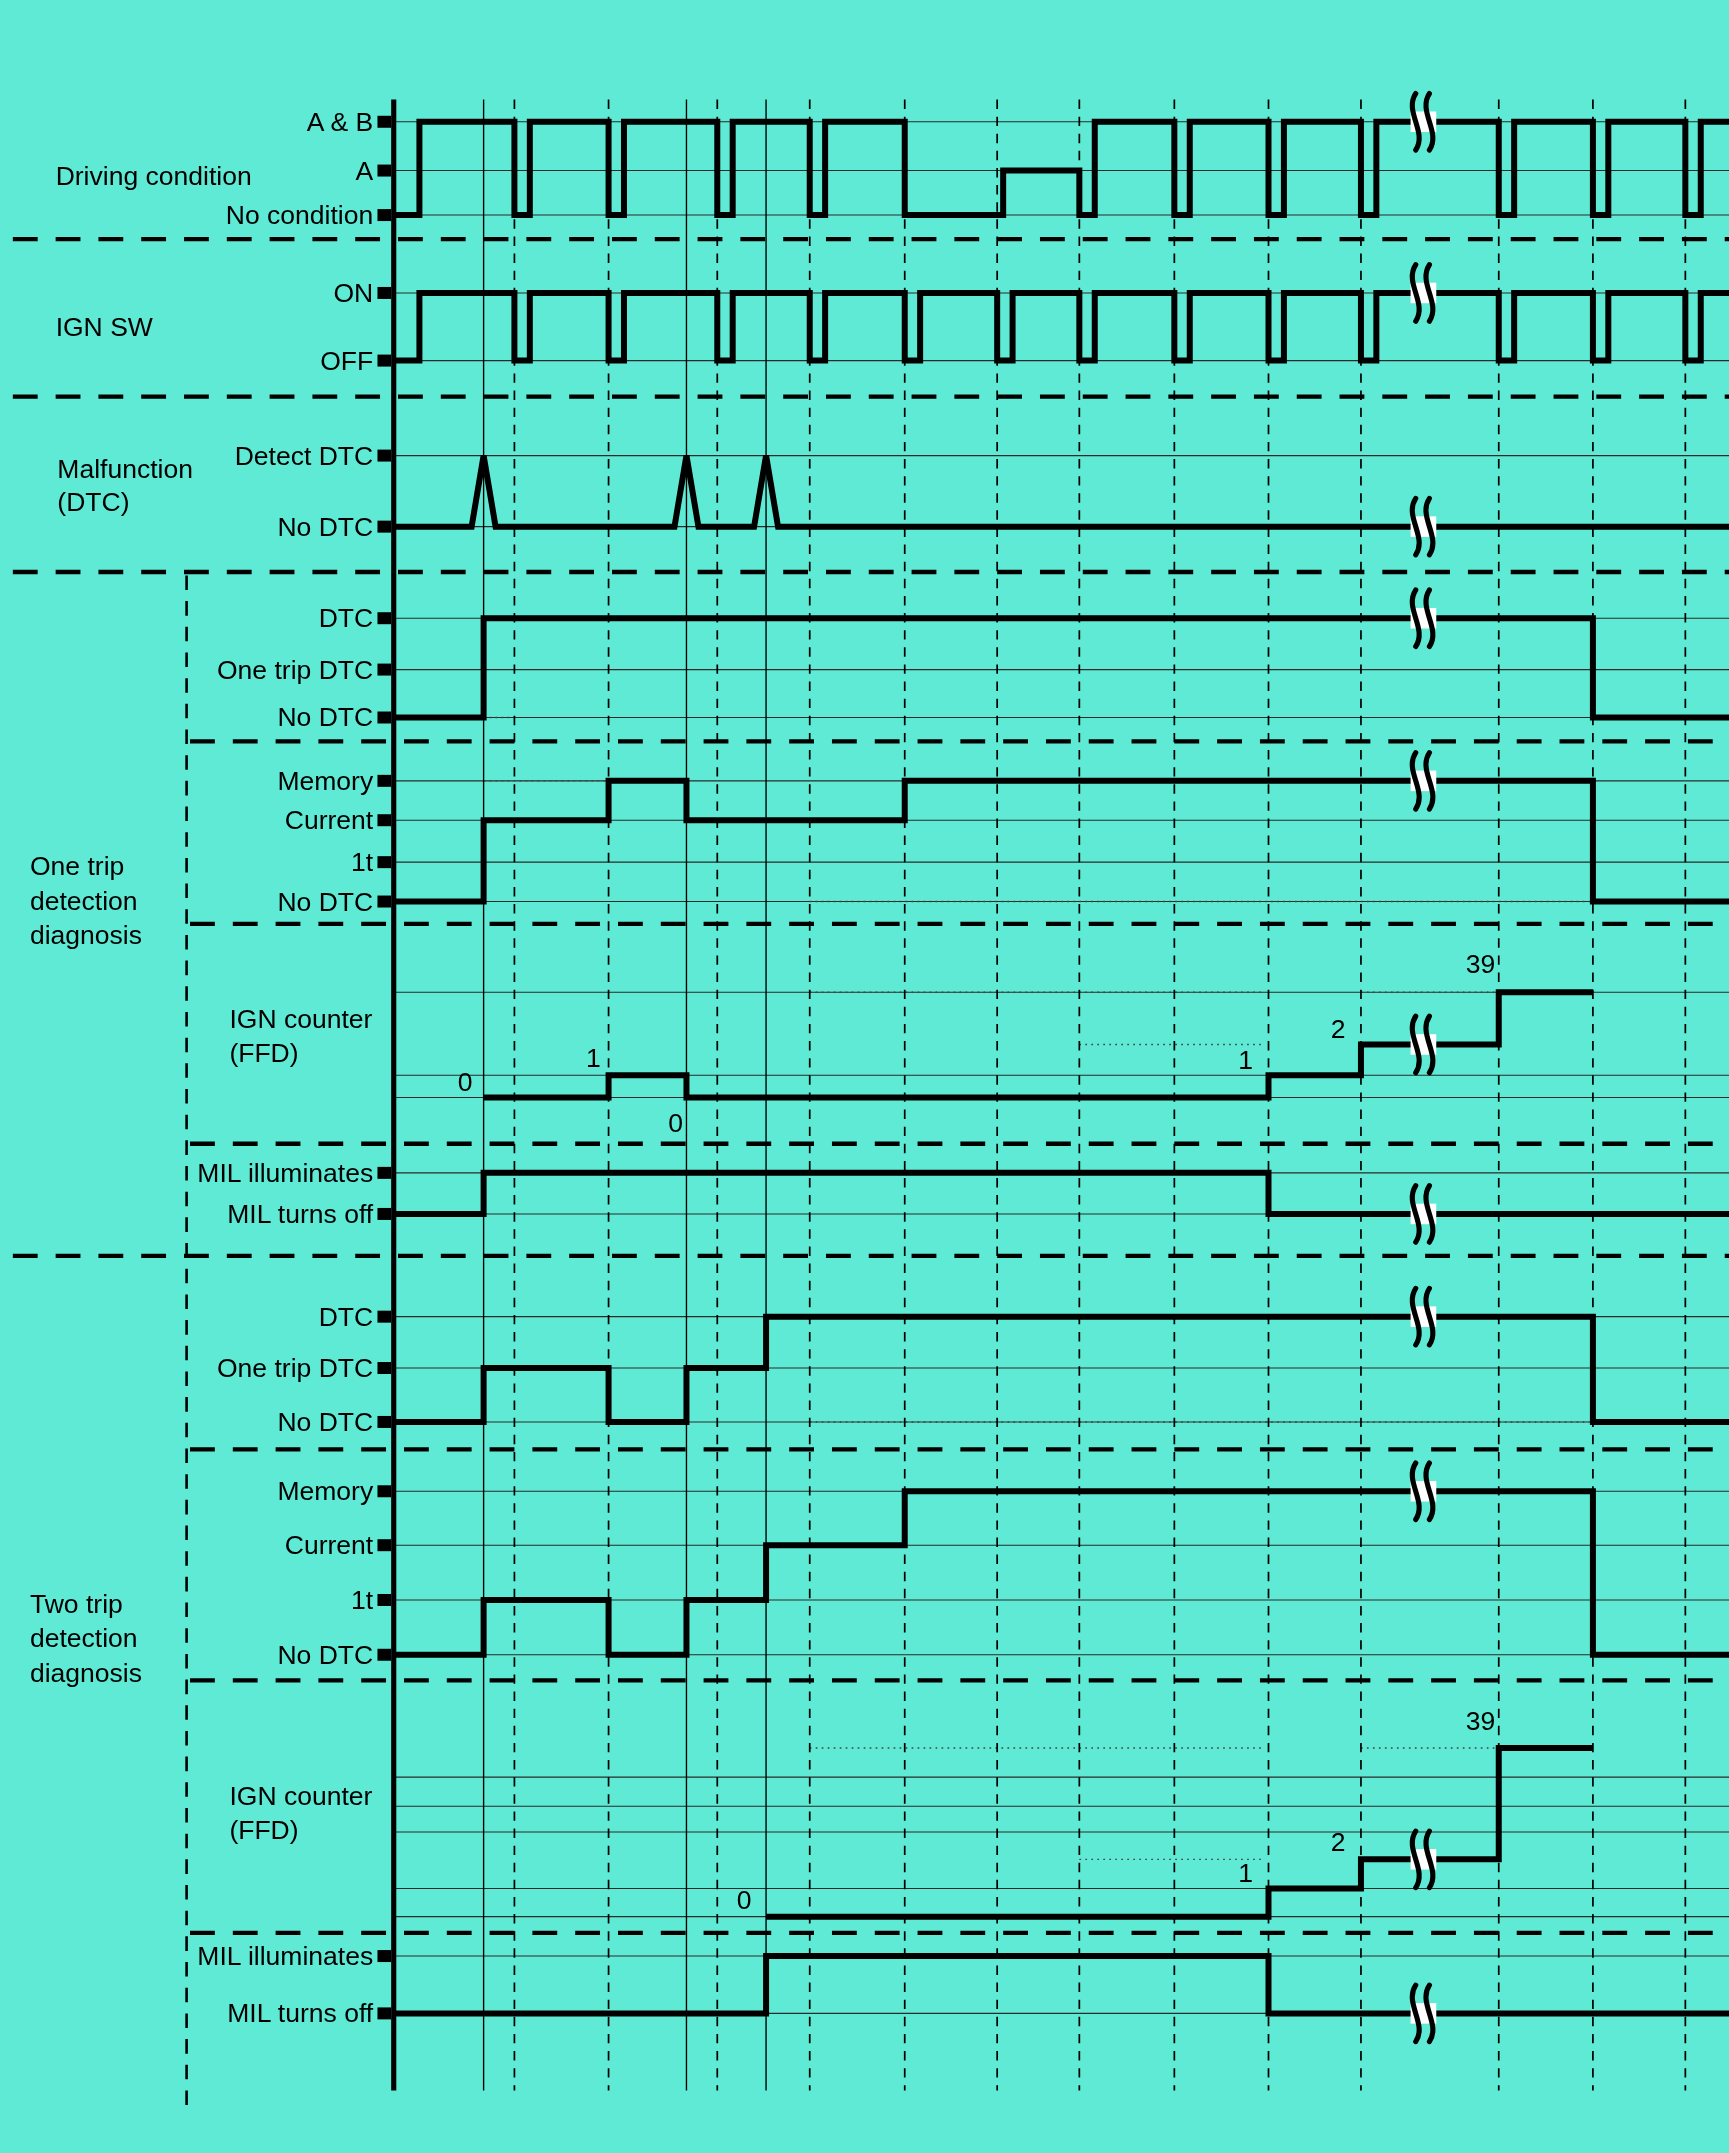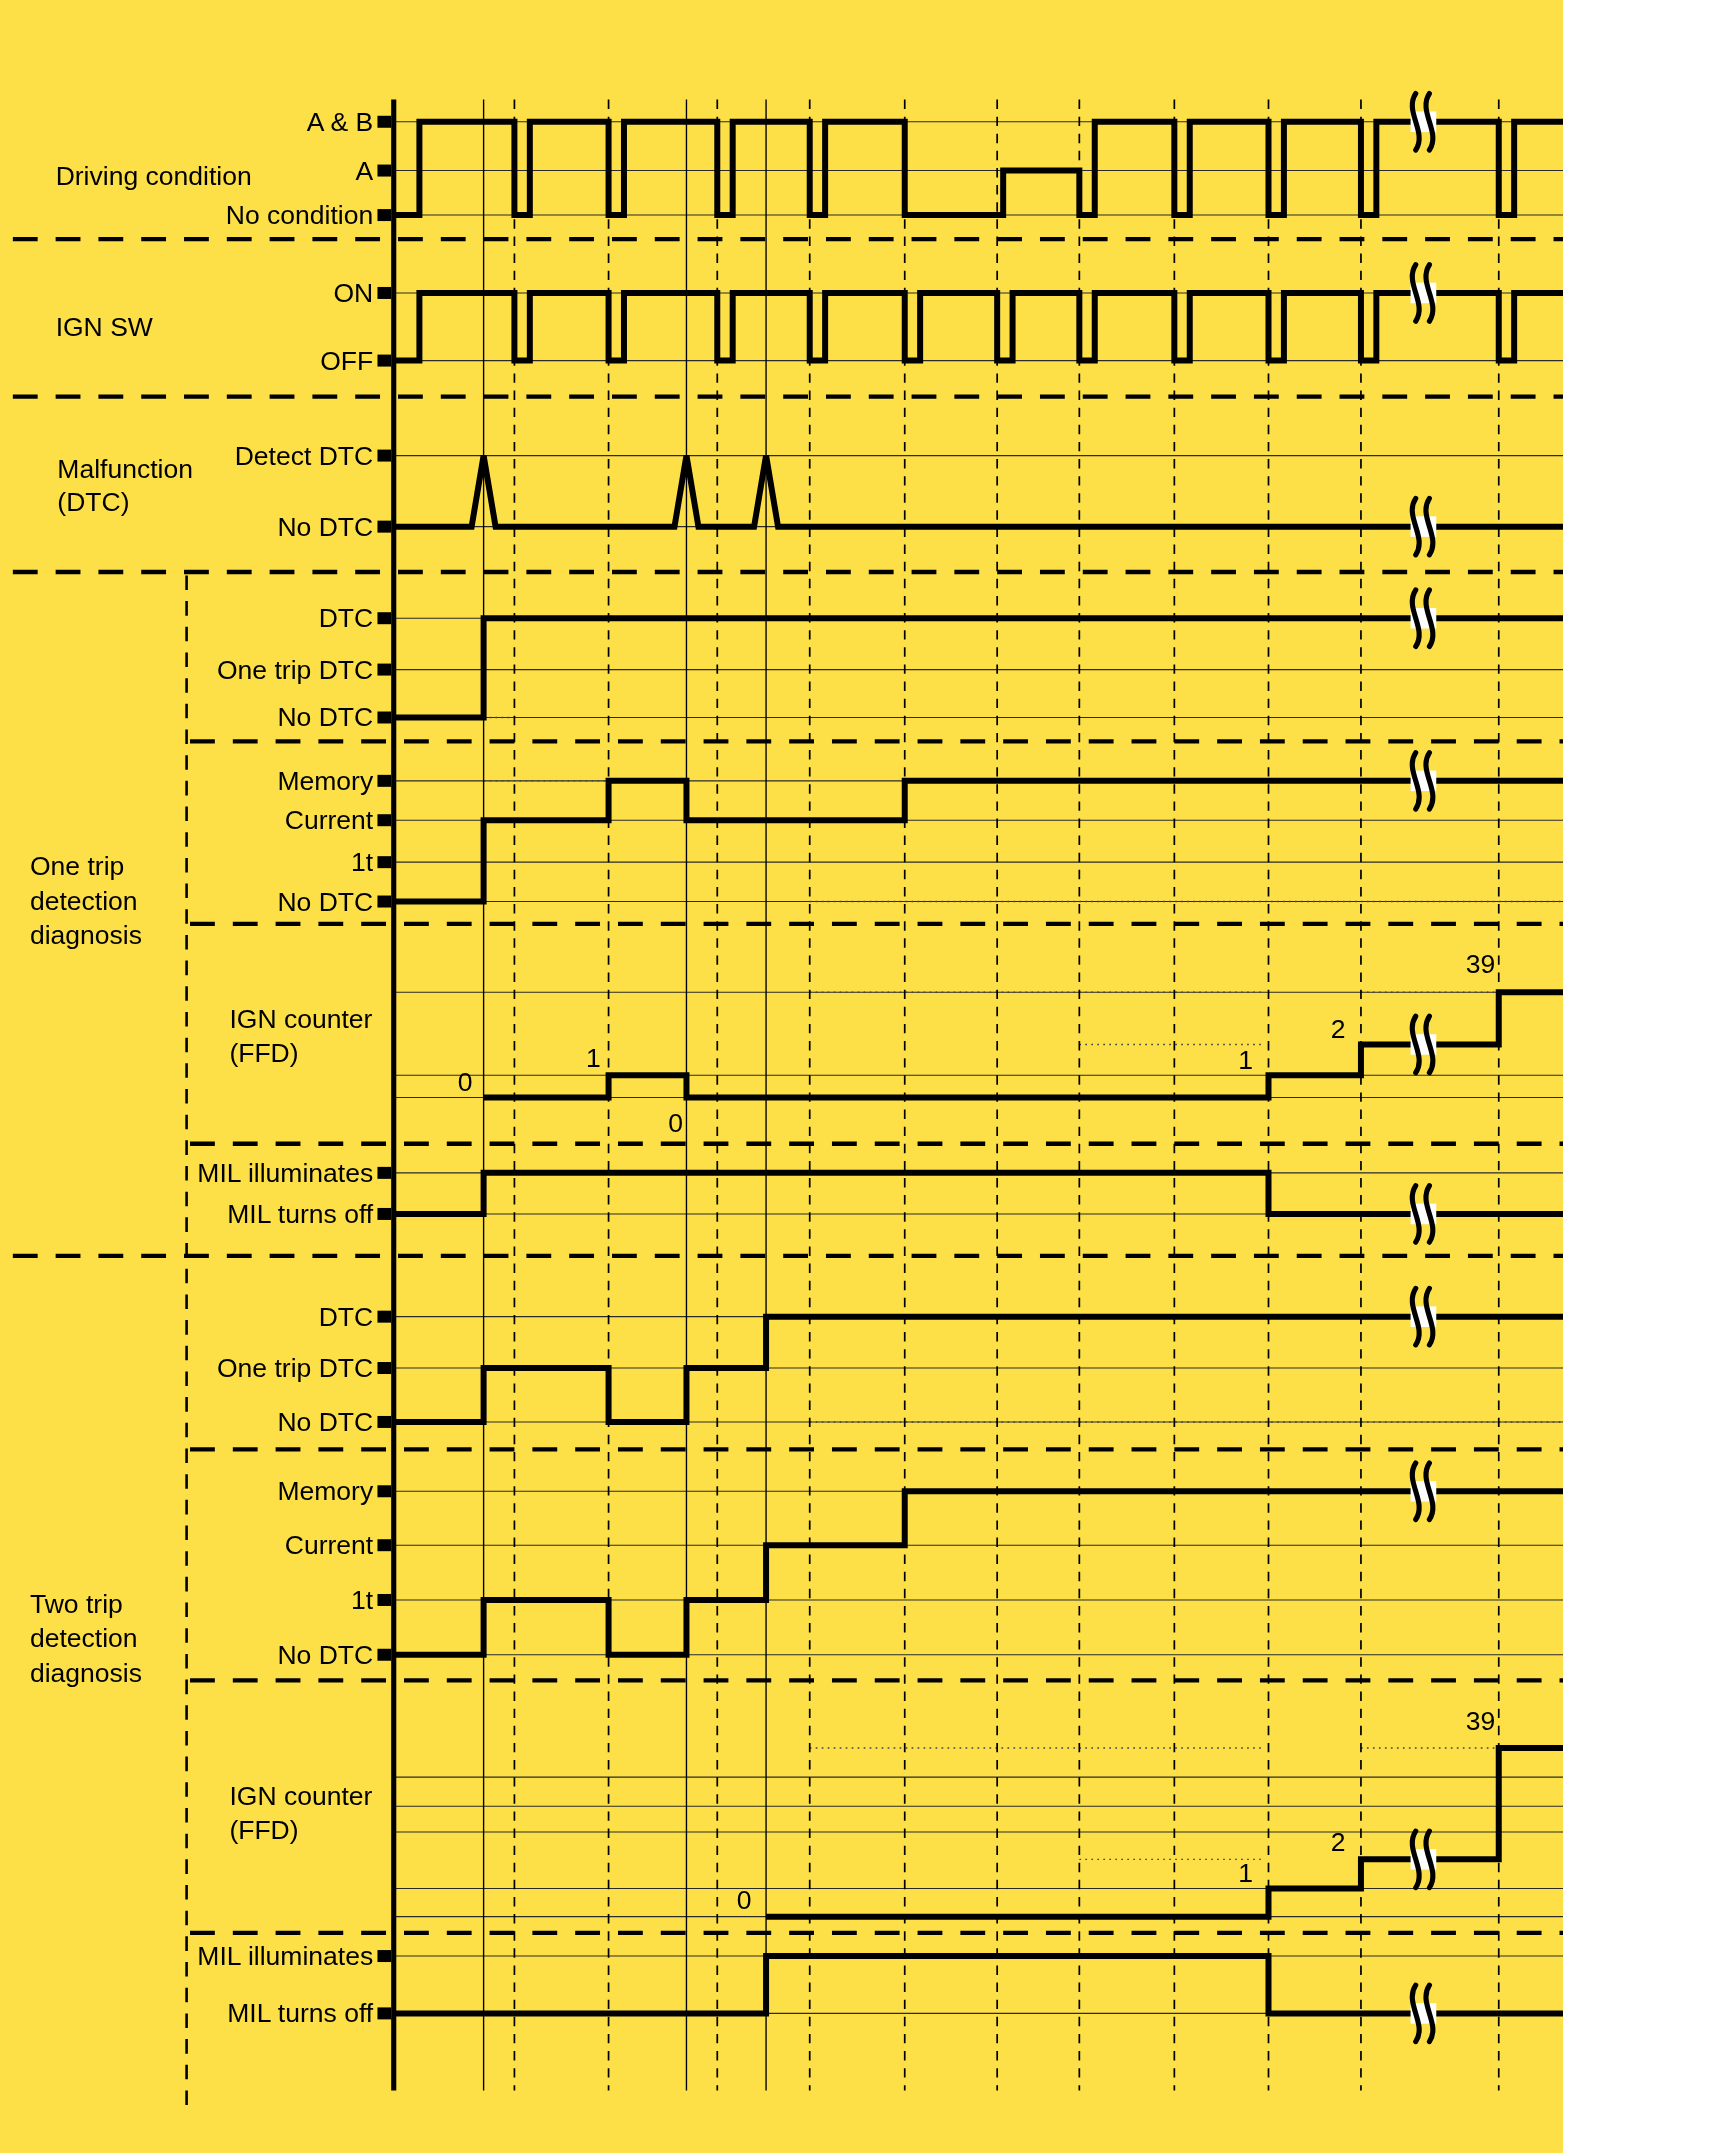--- a/index.html
+++ b/index.html
@@ -1,16 +1,16 @@
 <!DOCTYPE html>
 <html style="font-size:13.7px"><head>
 <meta charset="utf-8">
 <style>
   html,body{margin:0;padding:0;background:#ffffff;}
-  .stage{position:relative;width:1563px;height:2154px;background:#fde047;overflow:hidden;}
+  .stage{position:relative;width:1729px;height:2154px;background:#5eead4;overflow:hidden;}
   svg{display:block;}
   text{font-family:"Liberation Sans","DejaVu Sans",sans-serif;fill:#000000;}
   .lvl-line{stroke:#2a2a2a;stroke-width:1.3;}
   .ghost{stroke:#444444;stroke-width:1.6;stroke-dasharray:2 5;}
   .vgrid-dash{stroke:#000000;stroke-width:2;stroke-dasharray:11 9;}
   .vgrid-solid{stroke:#000000;stroke-width:1.6;}
   .sep{stroke:#000000;stroke-width:5;stroke-dasharray:29 21;}
   .bracket{stroke:#000000;stroke-width:3;stroke-dasharray:17 13;}
   .axis{stroke:#000000;stroke-width:6;}
   .wave{stroke:#000000;stroke-width:7;fill:none;stroke-linejoin:miter;}

